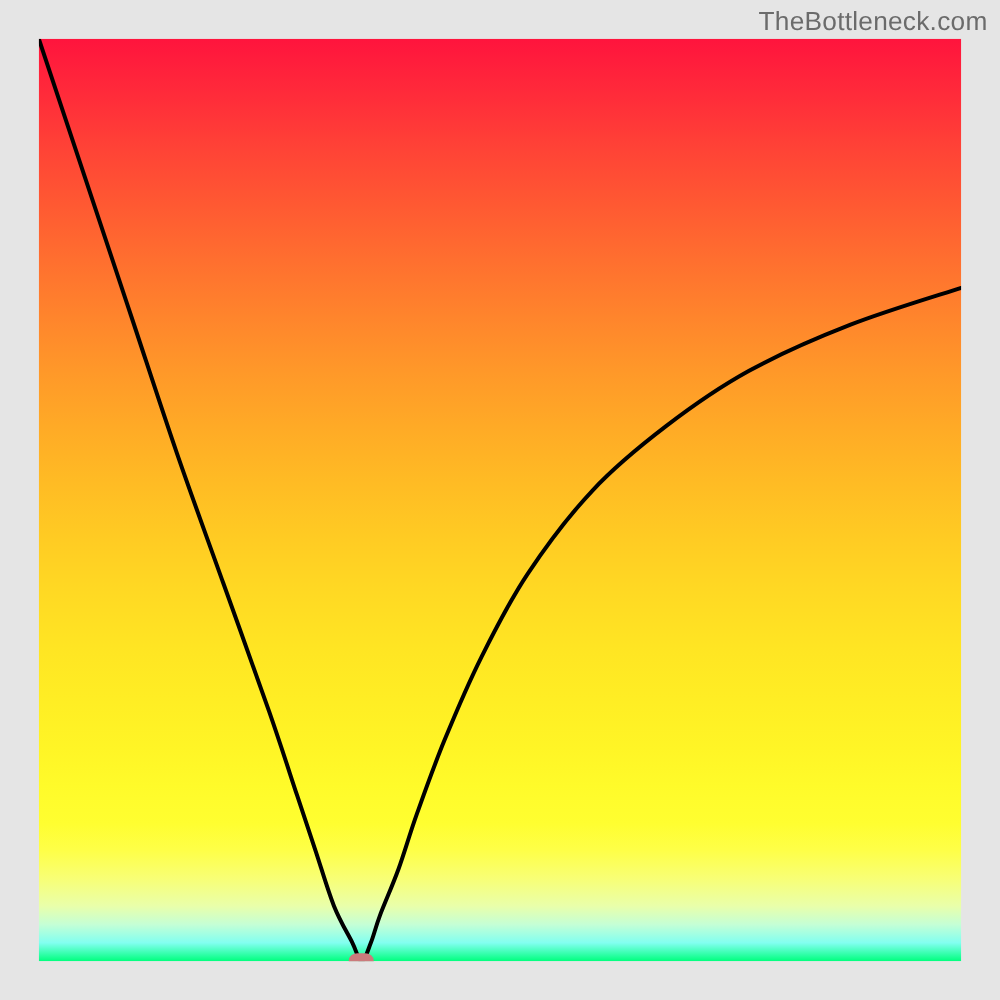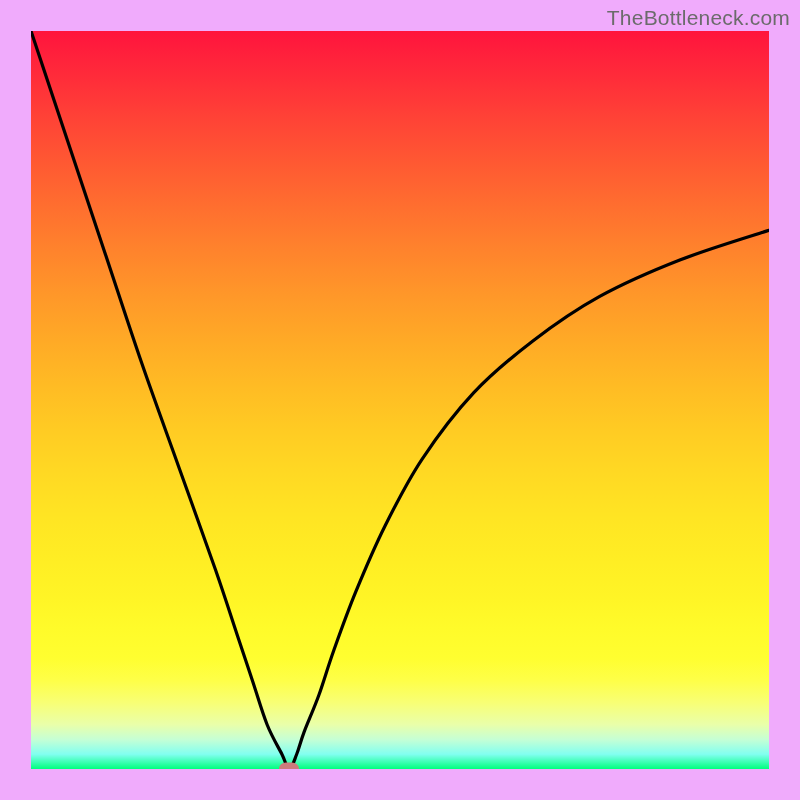--- a/index.html
+++ b/index.html
@@ -8,21 +8,21 @@
     width: 800px;
     height: 800px;
     background: #000;
     overflow: hidden;
     font-family: Arial, Helvetica, sans-serif;
   }
   .frame {
     position: absolute;
     left: 0; top: 0;
     width: 800px; height: 800px;
-    background: #f0abfc;
+    background: #e5e5e5;
   }
   .plot-area {
     position: absolute;
     left: 31px;
     top: 31px;
     width: 738px;
     height: 738px;
     overflow: hidden;
   }
   .gradient {

